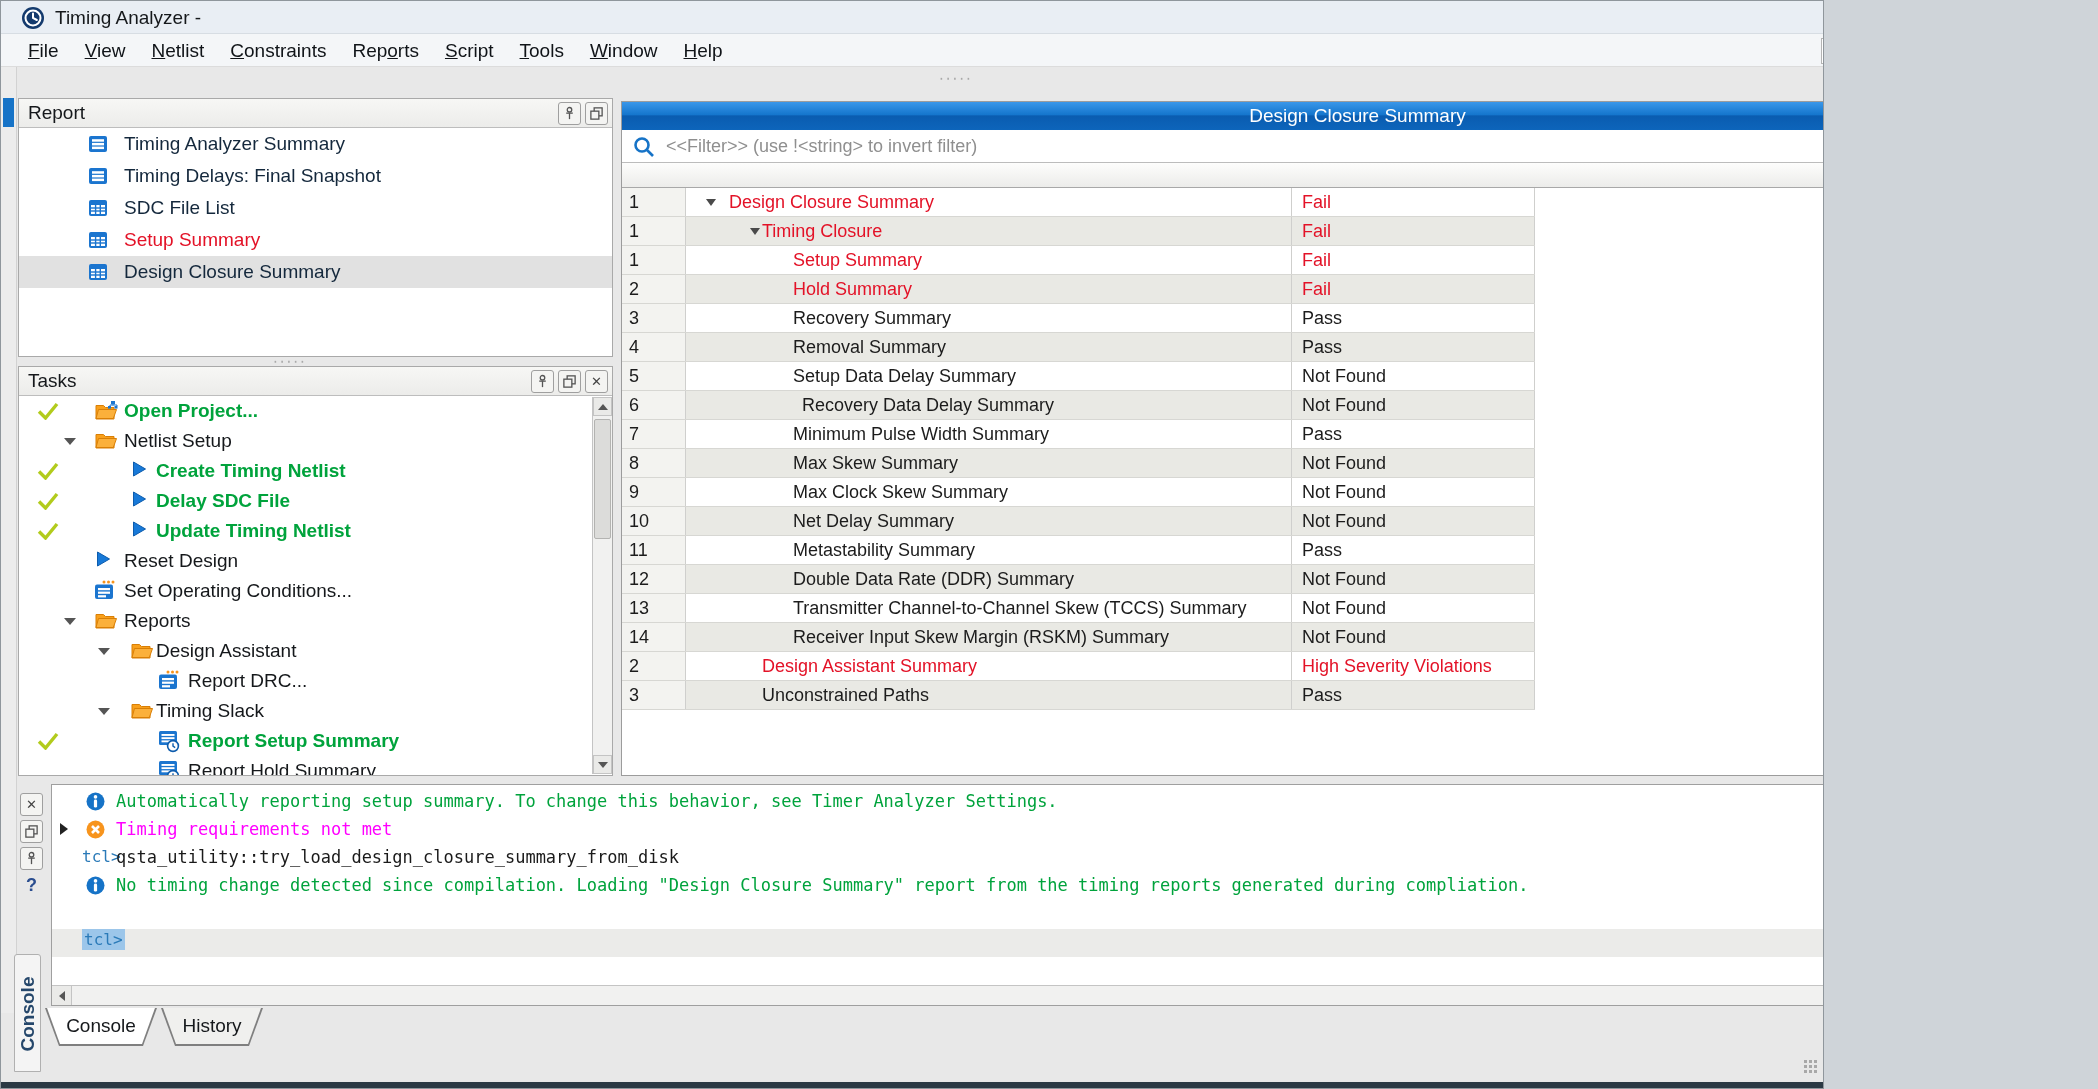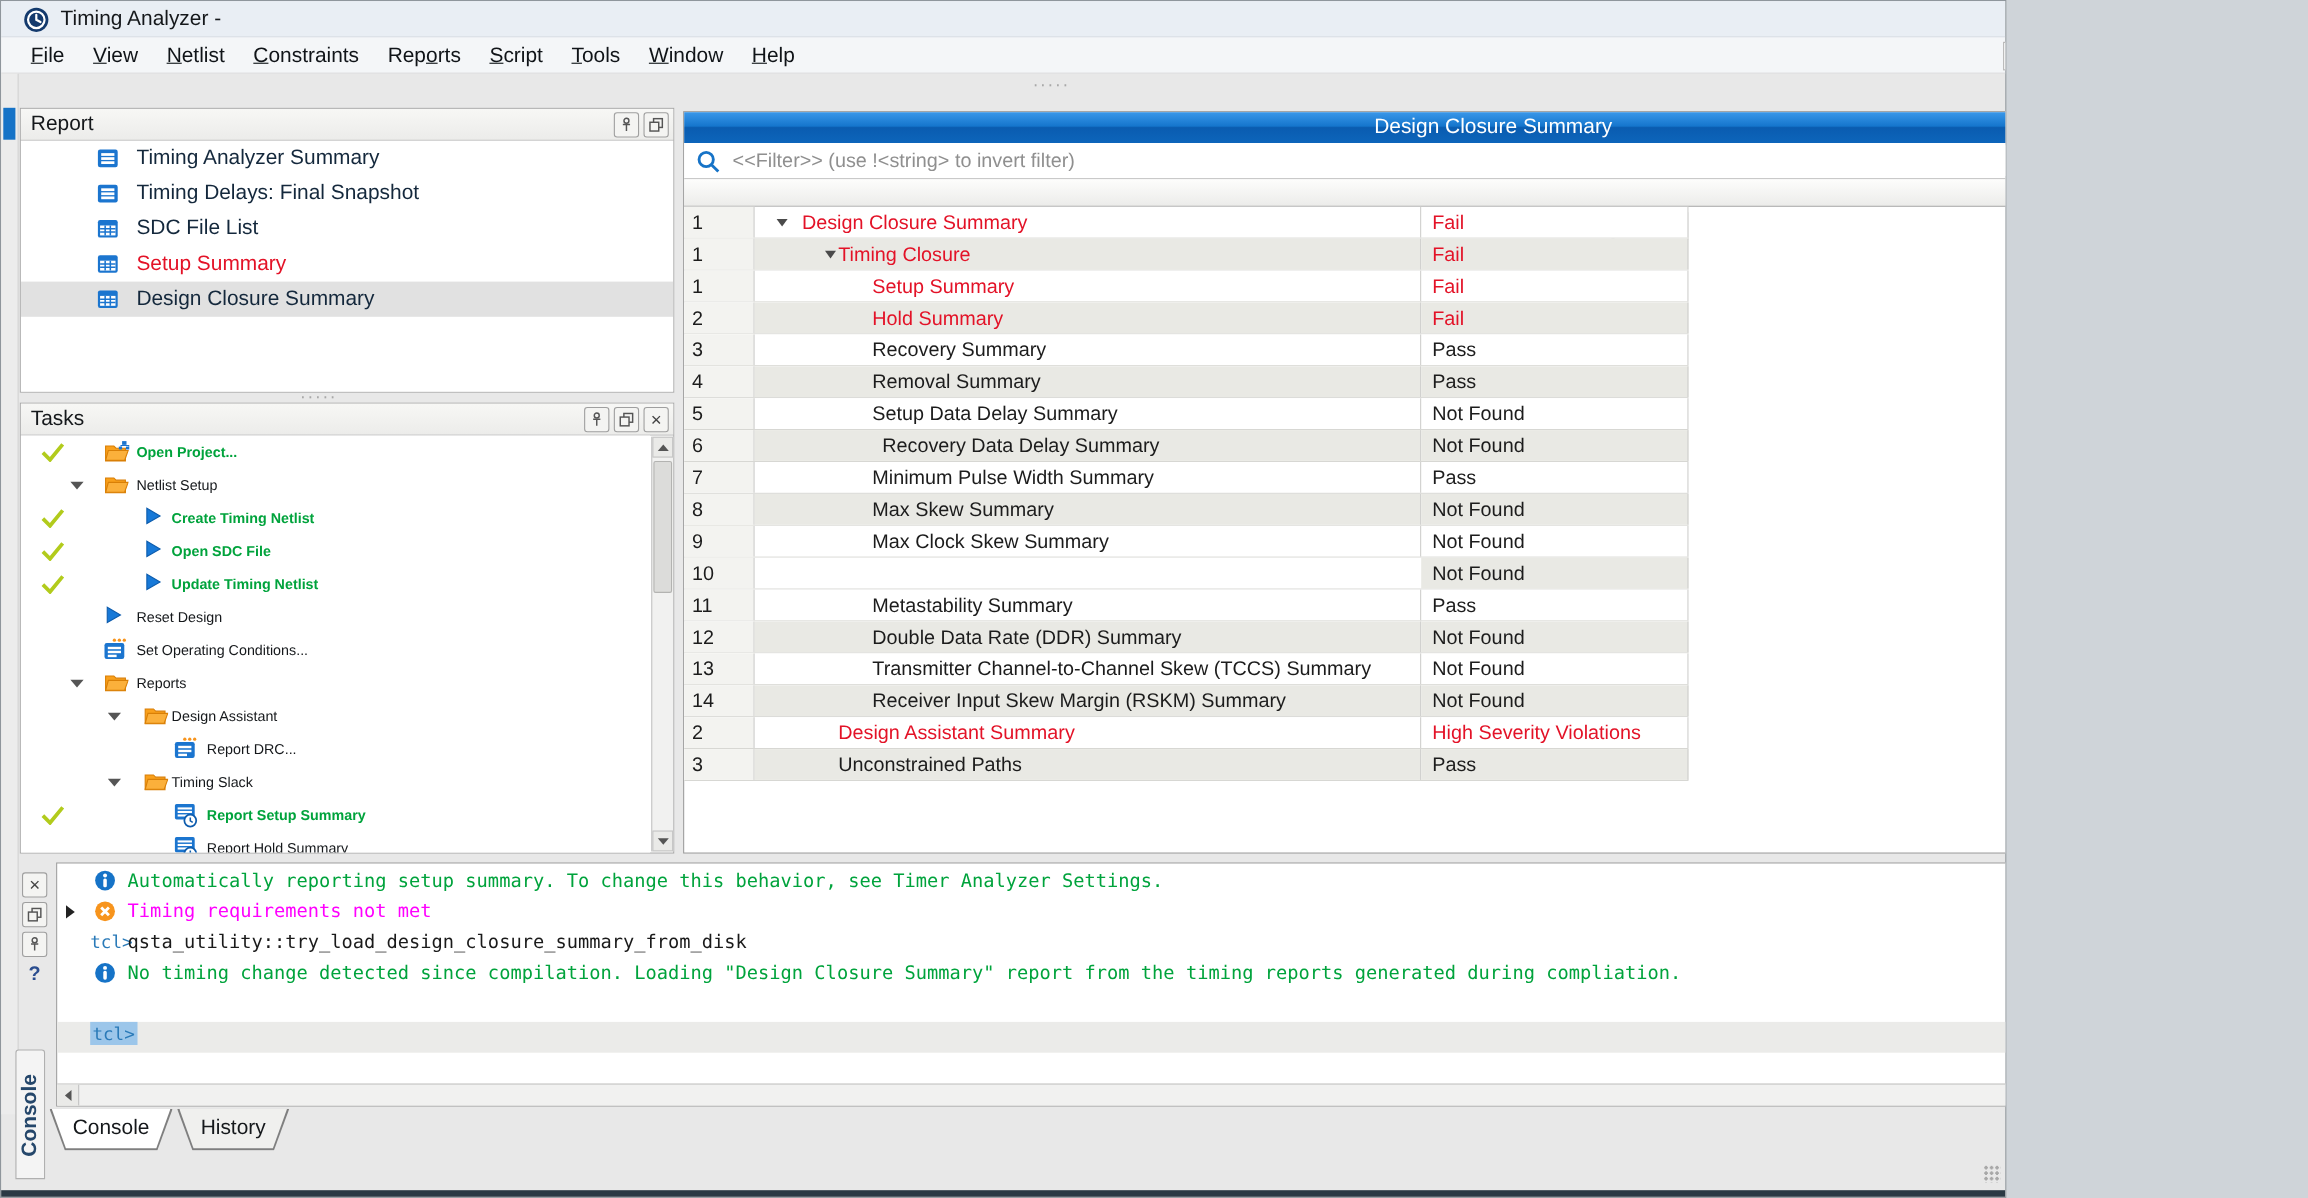--- a/index.html
+++ b/index.html
@@ -44,21 +44,21 @@
   .ricon { position:absolute; left:69px; top:6px; width:20px; height:20px; }
   .rlabel { position:absolute; left:105px; top:0; line-height:32px; font-size:19px; color:#14283c; white-space:nowrap; }
   .t-red { color:#e31227 !important; }
 
   
   #tasks-tree { position:absolute; left:0; top:29px; right:21px; bottom:0; background:#fff; overflow:hidden; }
   .task-row { position:relative; height:30px; }
   .tcheck { position:absolute; left:18px; top:6px; }
   .tarrow { position:absolute; top:12px; width:0; height:0; border-left:6px solid transparent; border-right:6px solid transparent; border-top:7px solid #555; }
   .ticon { position:absolute; top:4px; }
-  .tlabel { position:absolute; top:0; line-height:30px; font-size:13px; color:#15181b; white-space:nowrap; }
+  .tlabel { position:absolute; top:0; line-height:30px; font-size:19px; color:#15181b; white-space:nowrap; }
   .tlabel.green { color:#00a33c; font-weight:bold; }
 
   
   .vscroll { position:absolute; background:#f1f1f0; border-left:1px solid #c4c4c4; }
   .sb-btn { position:absolute; left:0; right:0; height:19px; background:#eaeae8; border:1px solid #c4c4c4; display:flex; align-items:center; justify-content:center; }
   .sb-thumb { position:absolute; left:1px; right:1px; background:#dcdcda; border:1px solid #b3b3b1; border-radius:2px; }
   .tri-up { width:0;height:0;border-left:5px solid transparent;border-right:5px solid transparent;border-bottom:6px solid #555; }
   .tri-down { width:0;height:0;border-left:5px solid transparent;border-right:5px solid transparent;border-top:6px solid #555; }
   .tri-left { width:0;height:0;border-top:5px solid transparent;border-bottom:5px solid transparent;border-right:6px solid #555; }
   .tri-right { width:0;height:0;border-top:5px solid transparent;border-bottom:5px solid transparent;border-left:6px solid #555; }
@@ -295,21 +295,21 @@
             </svg></span>
           <span class="tlabel green" style="left:137px">Create Timing Netlist</span>
         </div>
         <div class="task-row">
           <span class="tcheck"><svg width="22" height="18" viewBox="0 0 22 18">
               <path d="M2 9.5 L8.5 16 L20 2" stroke="#b2cb1c" stroke-width="3.4" fill="none"></path>
             </svg></span>
           <span class="ticon" style="left:111px"><svg width="18" height="18" viewBox="0 0 18 18">
               <path d="M3.5 2 L15.5 9 L3.5 16 z" fill="#1779d8" stroke="#0d5cad"></path>
             </svg></span>
-          <span class="tlabel green" style="left:137px">Open SDC File</span>
+          <span class="tlabel green" style="left:137px">Delay SDC File</span>
         </div>
         <div class="task-row">
           <span class="tcheck"><svg width="22" height="18" viewBox="0 0 22 18">
               <path d="M2 9.5 L8.5 16 L20 2" stroke="#b2cb1c" stroke-width="3.4" fill="none"></path>
             </svg></span>
           <span class="ticon" style="left:111px"><svg width="18" height="18" viewBox="0 0 18 18">
               <path d="M3.5 2 L15.5 9 L3.5 16 z" fill="#1779d8" stroke="#0d5cad"></path>
             </svg></span>
           <span class="tlabel green" style="left:137px">Update Timing Netlist</span>
         </div>
@@ -519,20 +519,23 @@
         </div>
         <div class="grow">
           <div class="numcell">9</div>
           <div class="ncell">
             <span class="gname" style="left:107px">Max Clock Skew Summary</span>
           </div>
           <div class="fcell" style="color:#1c1c1c">Not Found</div>
         </div>
         <div class="grow shade">
           <div class="numcell">10</div>
+          <div class="ncell">
+            <span class="gname" style="left:107px">Net Delay Summary</span>
+          </div>
           <div class="fcell" style="color:#1c1c1c">Not Found</div>
         </div>
         <div class="grow">
           <div class="numcell">11</div>
           <div class="ncell">
             <span class="gname" style="left:107px">Metastability Summary</span>
           </div>
           <div class="fcell" style="color:#1c1c1c">Pass</div>
         </div>
         <div class="grow shade">

